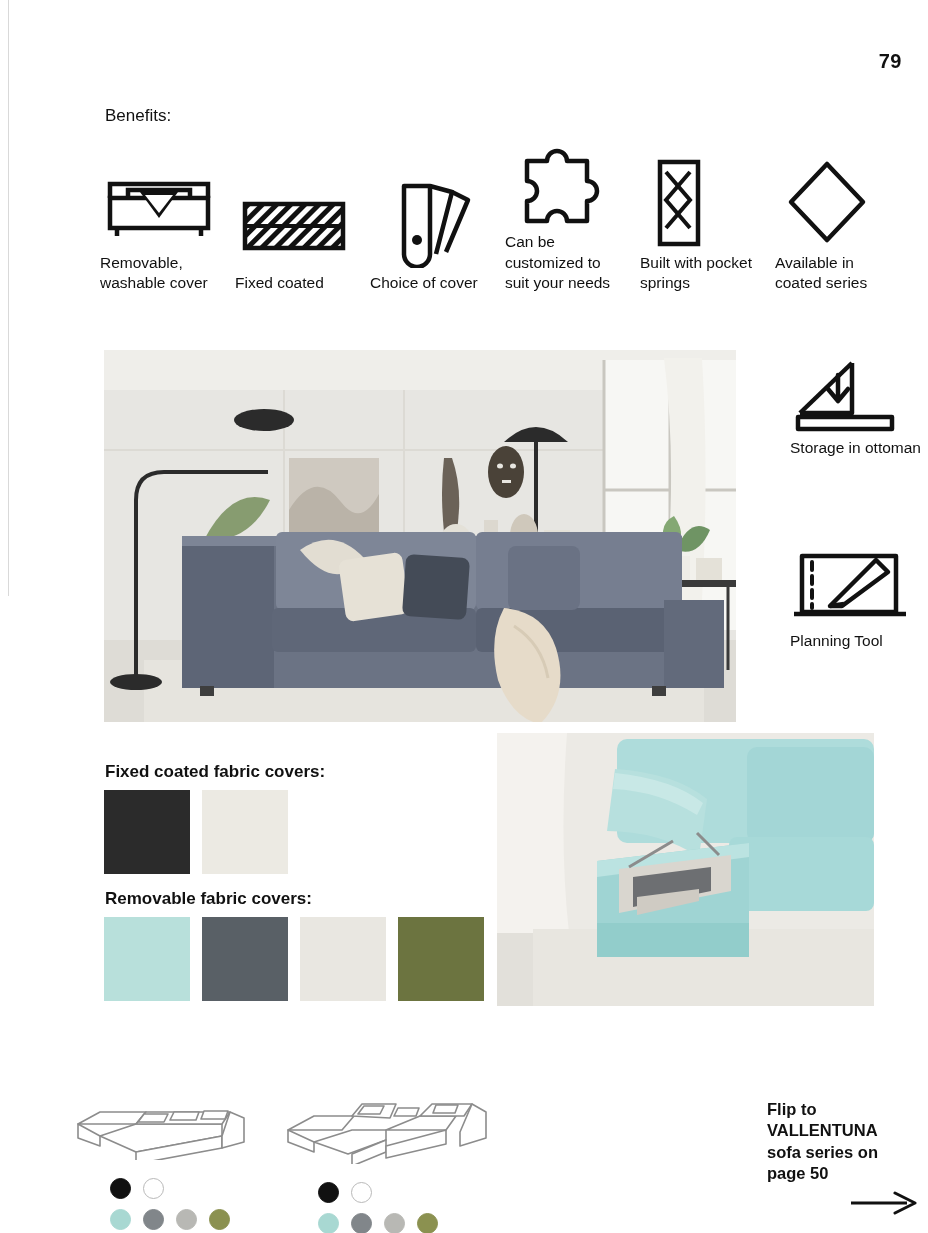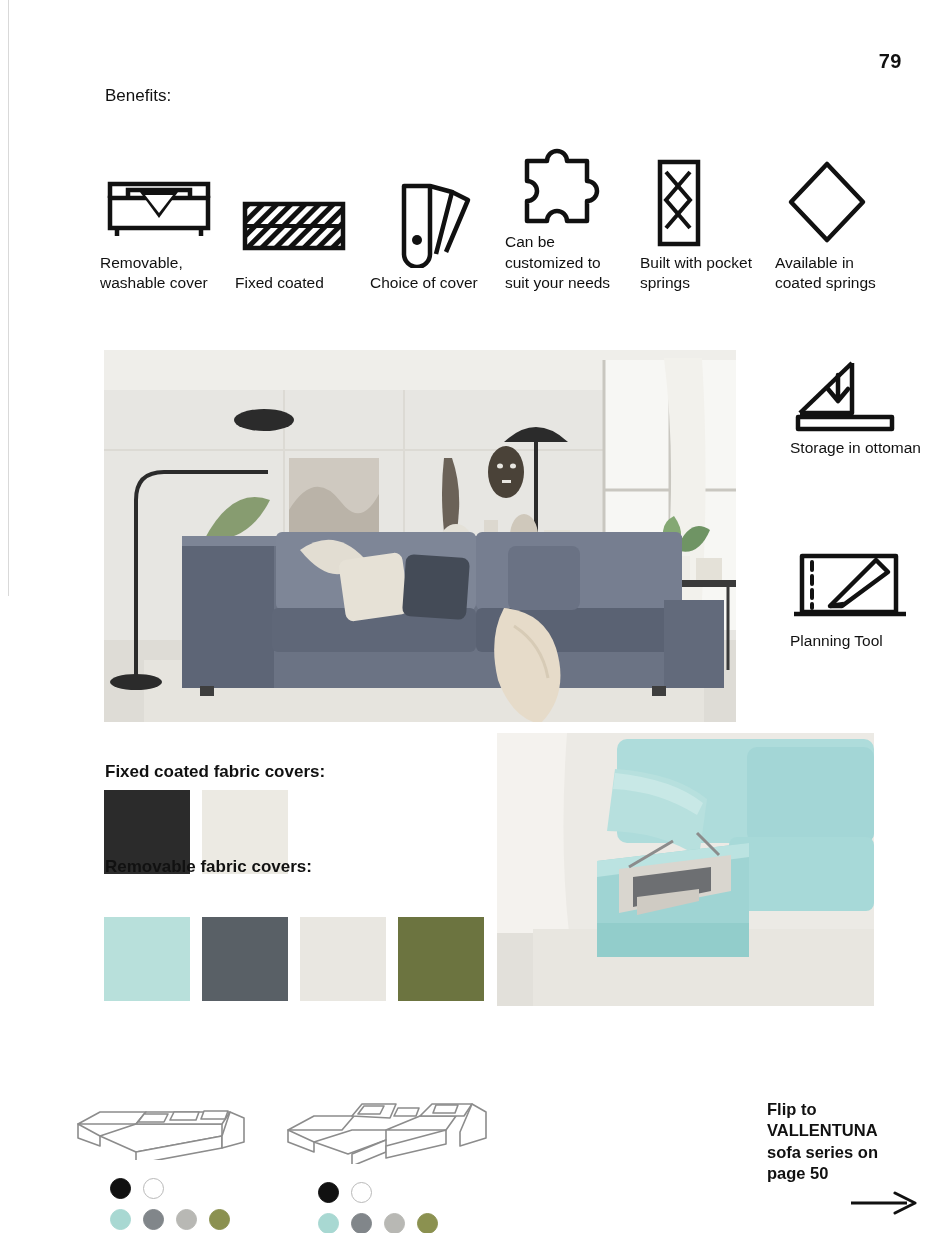--- a/index.html
+++ b/index.html
@@ -27,21 +27,21 @@
     position: absolute;
     left: 8px;
     top: 0;
     width: 1px;
     height: 596px;
     background: #d9d9d9;
   }
   .benefits-label {
     position: absolute;
     left: 105px;
-    top: 86px;
+    top: 106px;
     font-size: 17px;
     color: #111;
   }
   .benefits-row {
     position: absolute;
     left: 100px;
     top: 132px;
     width: 810px;
     display: flex;
     align-items: flex-end;
@@ -93,21 +93,21 @@
     overflow: hidden;
     background: #cfd3d6;
   }
   .swatch-section-title {
     position: absolute;
     font-size: 17px;
     color: #111;
     font-weight: bold;
   }
   #fixed-title { left: 105px; top: 762px; }
-  #removable-title { left: 105px; top: 857px; }
+  #removable-title { left: 105px; top: 889px; }
 
   .swatch-row { position: absolute; display: flex; gap: 12px; }
   #fixed-row { left: 104px; top: 790px; }
   #removable-row { left: 104px; top: 917px; }
   .swatch {
     width: 86px;
     height: 84px;
     border: 0;
   }
 
@@ -219,21 +219,21 @@
     </div>
     <div class="cap">Built with pocket springs</div>
   </div>
 
   <div class="benefit">
     <div class="ico">
       <svg width="96" height="92" viewBox="0 0 96 92">
         <path d="M48 8 L84 46 L48 84 L12 46 Z" fill="none" stroke="#111" stroke-width="4.5" stroke-linejoin="round"></path>
       </svg>
     </div>
-    <div class="cap">Available in coated springs</div>
+    <div class="cap">Available in coated series</div>
   </div>
 </div>
 
 <div class="side-benefit" id="sb-storage">
   <div class="ico">
     <svg width="110" height="80" viewBox="0 0 110 80">
       <g fill="none" stroke="#111" stroke-width="4.5" stroke-linejoin="round">
         <path d="M8 62 h94 v12 h-94 z"></path>
         <path d="M10 58 L62 8"></path>
         <path d="M10 58 h52 L62 8"></path>

